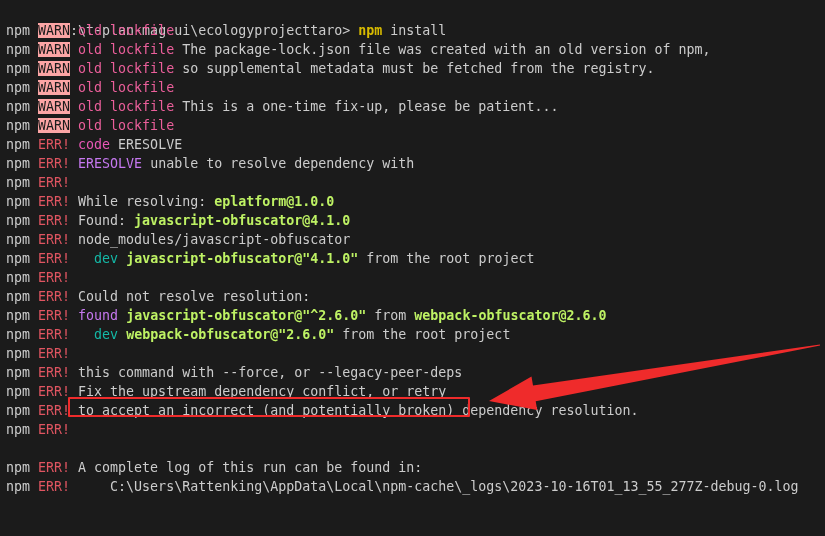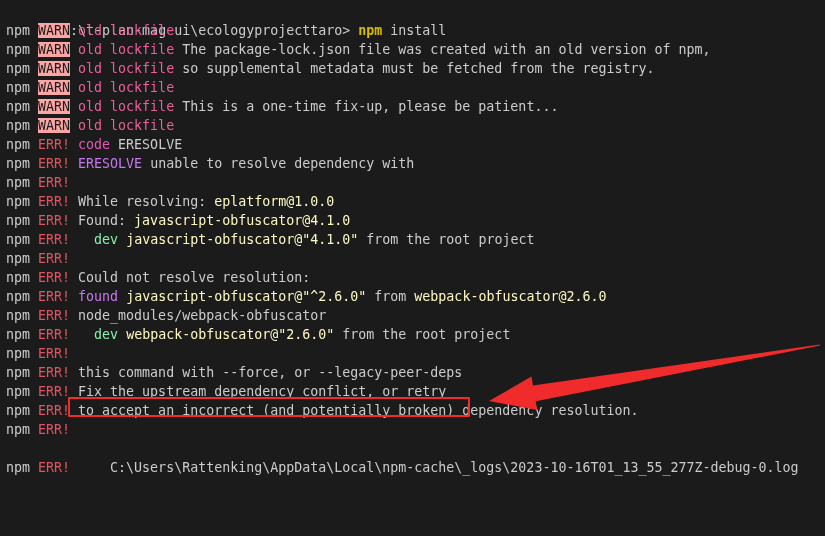--- a/index.html
+++ b/index.html
@@ -30,22 +30,22 @@
 
   
   .t-default { color: #cccccc; }
   .t-npm     { color: #cccccc; }
   .t-cmd     { color: #d7ba00; font-weight: bold; }
   .t-warn    { background: #fca5a5; color: #1b1b1b; }
   .t-err     { color: #e05561; }
   .t-magenta { color: #e957b6; }
   .t-pink    { color: #ec5f9b; }
   .t-violet  { color: #c678f0; }
-  .t-yellow  { color: #86efac; }
-  .t-bold    { color: #fef9c3; font-weight: normal; }
+  .t-yellow  { color: #14b8a6; }
+  .t-bold    { color: #bef264; font-weight: bold; }
 
   
   #annotations {
     position: absolute;
     left: 0;
     top: 0;
     width: 825px;
     height: 536px;
     pointer-events: none;
   }
@@ -74,32 +74,33 @@
       <div class="line"><span class="t-npm">npm </span><span class="t-warn">WARN</span><span class="t-pink"> old lockfile</span><span class="t-default"> The package-lock.json file was created with an old version of npm,</span></div>
       <div class="line"><span class="t-npm">npm </span><span class="t-warn">WARN</span><span class="t-pink"> old lockfile</span><span class="t-default"> so supplemental metadata must be fetched from the registry.</span></div>
       <div class="line"><span class="t-npm">npm </span><span class="t-warn">WARN</span><span class="t-pink"> old lockfile</span></div>
       <div class="line"><span class="t-npm">npm </span><span class="t-warn">WARN</span><span class="t-pink"> old lockfile</span><span class="t-default"> This is a one-time fix-up, please be patient...</span></div>
       <div class="line"><span class="t-npm">npm </span><span class="t-warn">WARN</span><span class="t-pink"> old lockfile</span></div>
       <div class="line"><span class="t-npm">npm </span><span class="t-err">ERR!</span><span class="t-magenta"> code</span><span class="t-default"> ERESOLVE</span></div>
       <div class="line"><span class="t-npm">npm </span><span class="t-err">ERR!</span><span class="t-violet"> ERESOLVE</span><span class="t-default"> unable to resolve dependency with</span></div>
       <div class="line"><span class="t-npm">npm </span><span class="t-err">ERR!</span></div>
       <div class="line"><span class="t-npm">npm </span><span class="t-err">ERR!</span><span class="t-default"> While resolving: </span><span class="t-bold">eplatform@1.0.0</span></div>
       <div class="line"><span class="t-npm">npm </span><span class="t-err">ERR!</span><span class="t-default"> Found: </span><span class="t-bold">javascript-obfuscator@4.1.0</span></div>
+      <div class="line"><span class="t-npm">npm </span><span class="t-err">ERR!</span><span class="t-default"> node_modules/javascript-obfuscator</span></div>
       <div class="line"><span class="t-npm">npm </span><span class="t-err">ERR!</span><span class="t-yellow">   dev</span><span class="t-default"> </span><span class="t-bold">javascript-obfuscator@"4.1.0"</span><span class="t-default"> from the root project</span></div>
       <div class="line"><span class="t-npm">npm </span><span class="t-err">ERR!</span></div>
       <div class="line"><span class="t-npm">npm </span><span class="t-err">ERR!</span><span class="t-default"> Could not resolve resolution:</span></div>
       <div class="line"><span class="t-npm">npm </span><span class="t-err">ERR!</span><span class="t-violet"> found</span><span class="t-default"> </span><span class="t-bold">javascript-obfuscator@"^2.6.0"</span><span class="t-default"> from </span><span class="t-bold">webpack-obfuscator@2.6.0</span></div>
-      <div class="line"><span class="t-npm">npm </span><span class="t-err">ERR!</span><span class="t-default"> node_modules/webpack-obfuscator</span></div>
       <div class="line"><span class="t-npm">npm </span><span class="t-err">ERR!</span><span class="t-yellow">   dev</span><span class="t-default"> </span><span class="t-bold">webpack-obfuscator@"2.6.0"</span><span class="t-default"> from the root project</span></div>
       <div class="line"><span class="t-npm">npm </span><span class="t-err">ERR!</span></div>
       <div class="line"><span class="t-npm">npm </span><span class="t-err">ERR!</span><span class="t-default"> this command with --force, or --legacy-peer-deps</span></div>
       <div class="line"><span class="t-npm">npm </span><span class="t-err">ERR!</span><span class="t-default"> Fix the upstream dependency conflict, or retry</span></div>
       <div class="line"><span class="t-npm">npm </span><span class="t-err">ERR!</span><span class="t-default"> to accept an incorrect (and potentially broken) dependency resolution.</span></div>
       <div class="line"><span class="t-npm">npm </span><span class="t-err">ERR!</span></div>
       <div class="line blank">&nbsp;</div>
+      <div class="line"><span class="t-npm">npm </span><span class="t-err">ERR!</span><span class="t-default"> A complete log of this run can be found in:</span></div>
       <div class="line"><span class="t-npm">npm </span><span class="t-err">ERR!</span><span class="t-default">     C:\Users\Rattenking\AppData\Local\npm-cache\_logs\2023-10-16T01_13_55_277Z-debug-0.log</span></div>
     </div>
 
   <div id="annotations">
     <div id="hl-box" style="left: 68px; top: 397px; width: 402px; height: 20px; border-color: rgb(239, 43, 43);"></div>
     <svg id="arrow-svg" width="825" height="536" style="position:absolute;left:0;top:0;">
       <polygon id="arrow-shape" points="819.9,344.4 533.0,385.4 531.5,376.6 489.0,401.0 537.2,410.1 535.7,401.2 820.1,345.6" fill="#ef2b2b"></polygon>
     </svg>
   </div>
 

